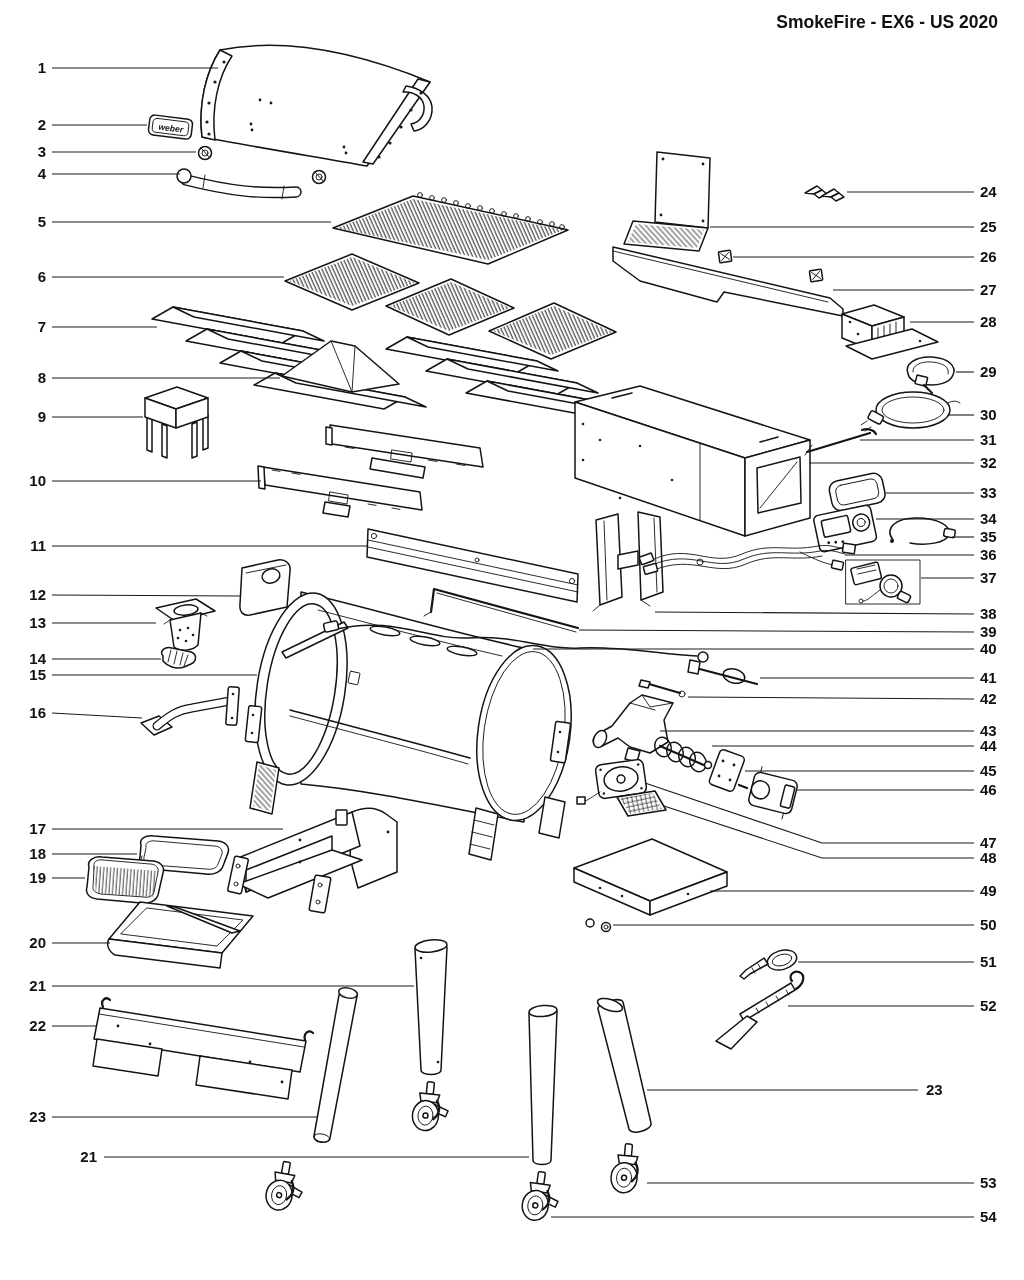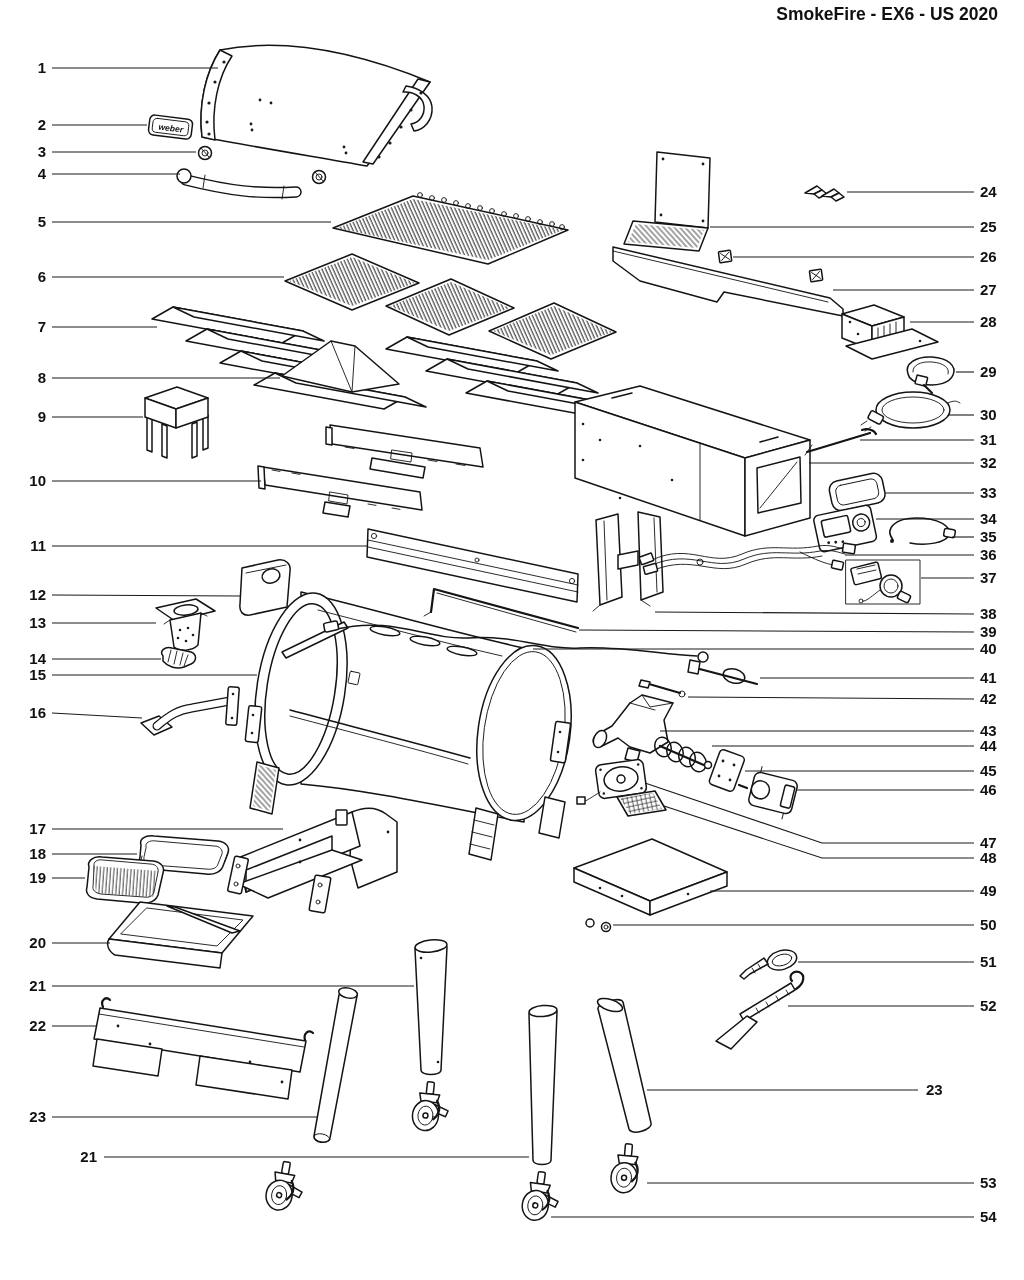--- a/index.html
+++ b/index.html
@@ -1,18 +1,18 @@
 <!DOCTYPE html>
 <html><head>
 <meta charset="utf-8">
 <style>
   html,body{margin:0;padding:0;background:#fff;}
   .stage{position:relative;width:1024px;height:1280px;background:#ffffff;overflow:hidden;
          font-family:"Liberation Sans", sans-serif;}
-  .title{position:absolute;top:4px;right:26px;font-size:17.5px;font-weight:bold;color:#111;
+  .title{position:absolute;top:12px;right:26px;font-size:17.5px;font-weight:bold;color:#111;
          letter-spacing:0px;}
   svg{position:absolute;left:0;top:0;}
   .p   {fill:#ffffff;stroke:#141414;stroke-width:1.5;stroke-linejoin:round;stroke-linecap:round;}
   .ln  {fill:none;stroke:#141414;stroke-width:1.5;stroke-linejoin:round;stroke-linecap:round;}
   .thin{stroke-width:0.9;}
   .w2  {stroke-width:2.2;}
   .dot {fill:#1a1a1a;stroke:none;}
   .tube-o{fill:none;stroke:#141414;stroke-width:11.5;stroke-linecap:round;}
   .tube-i{fill:none;stroke:#ffffff;stroke-width:8.6;stroke-linecap:round;}
   .tube2-o{fill:none;stroke:#141414;stroke-width:9;stroke-linecap:round;}

